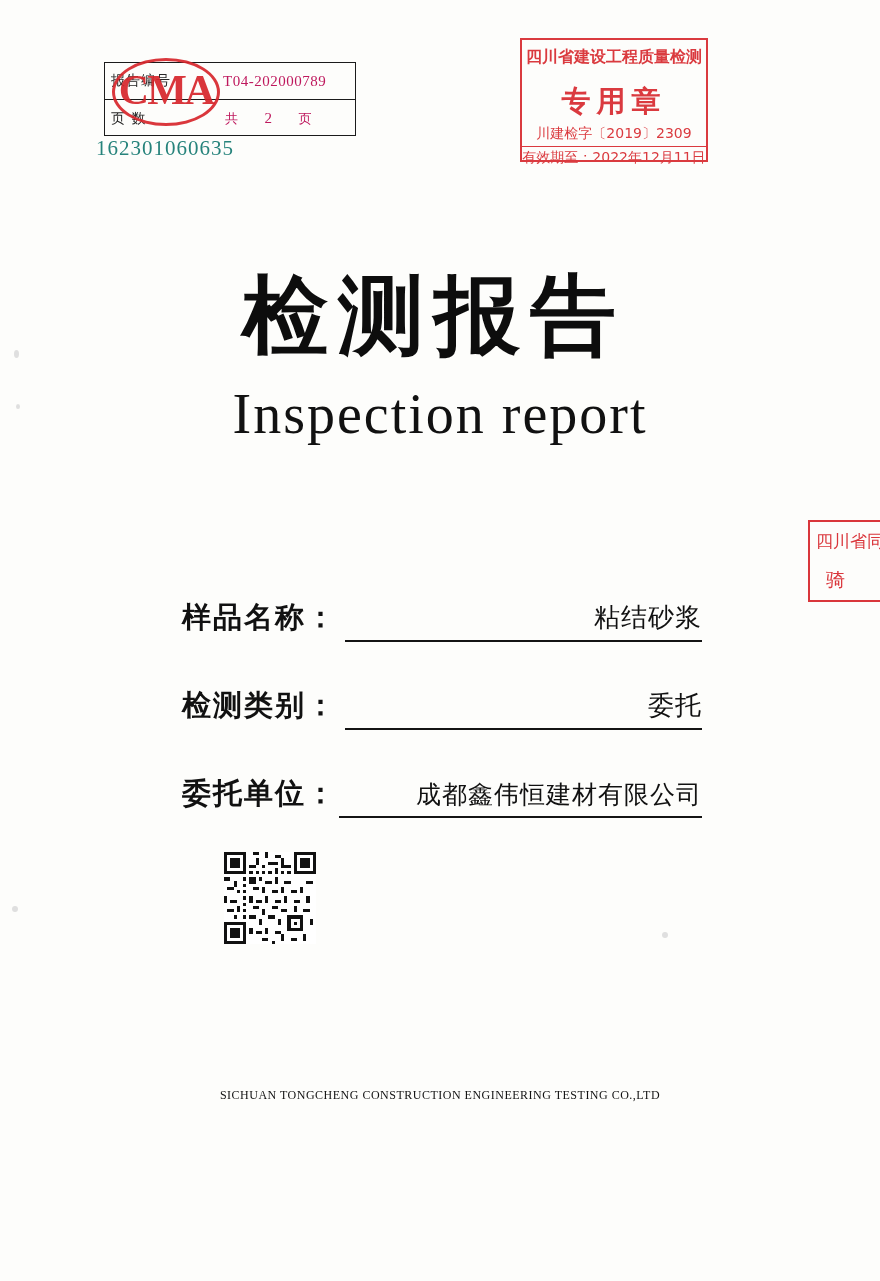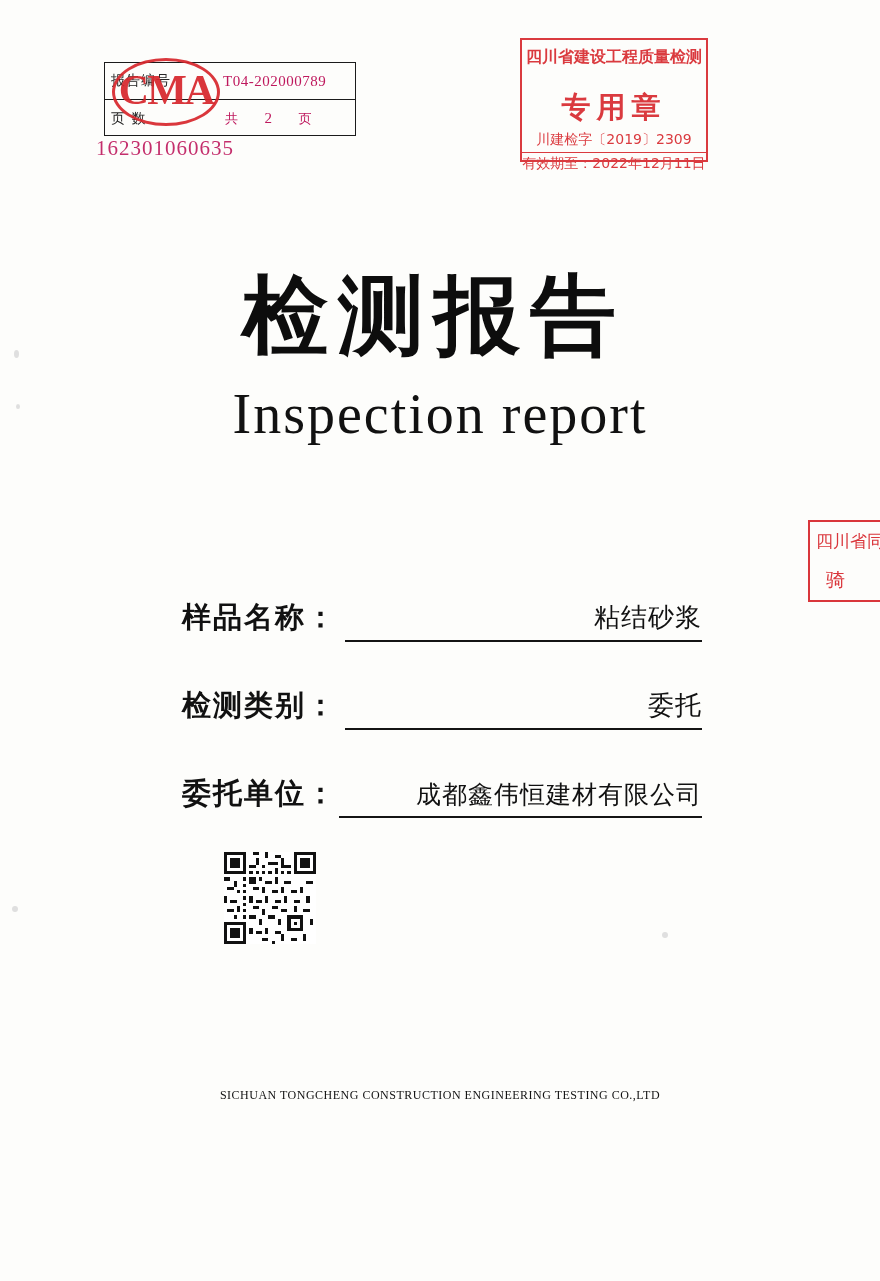--- a/index.html
+++ b/index.html
@@ -100,21 +100,21 @@
     color: #d7262b;
     letter-spacing: -2px;
     opacity: .92;
   }
   .cma-code {
     position: absolute;
     left: 96px;
     top: 136px;
     font-family: "Liberation Serif", serif;
     font-size: 21px;
-    color: #be185d;
+    color: #0f766e;
     letter-spacing: 1px;
     opacity: .9;
   }
 
   
   .seal-right {
     position: absolute;
     left: 520px;
     top: 38px;
     width: 188px;
@@ -130,21 +130,21 @@
   .seal-right .sr-l1 {
     font-size: 16px;
     font-weight: bold;
     margin-top: 7px;
     letter-spacing: 0px;
   }
   .seal-right .sr-l2 {
     font-size: 29px;
     font-weight: bold;
     letter-spacing: 6px;
-    margin-top: 20px;
+    margin-top: 14px;
   }
   .seal-right .sr-l3 {
     font-size: 14px;
     margin-top: 3px;
     letter-spacing: 0px;
   }
   .seal-right .sr-l4 {
     font-size: 14px;
     margin-top: 3px;
     letter-spacing: 0px;

